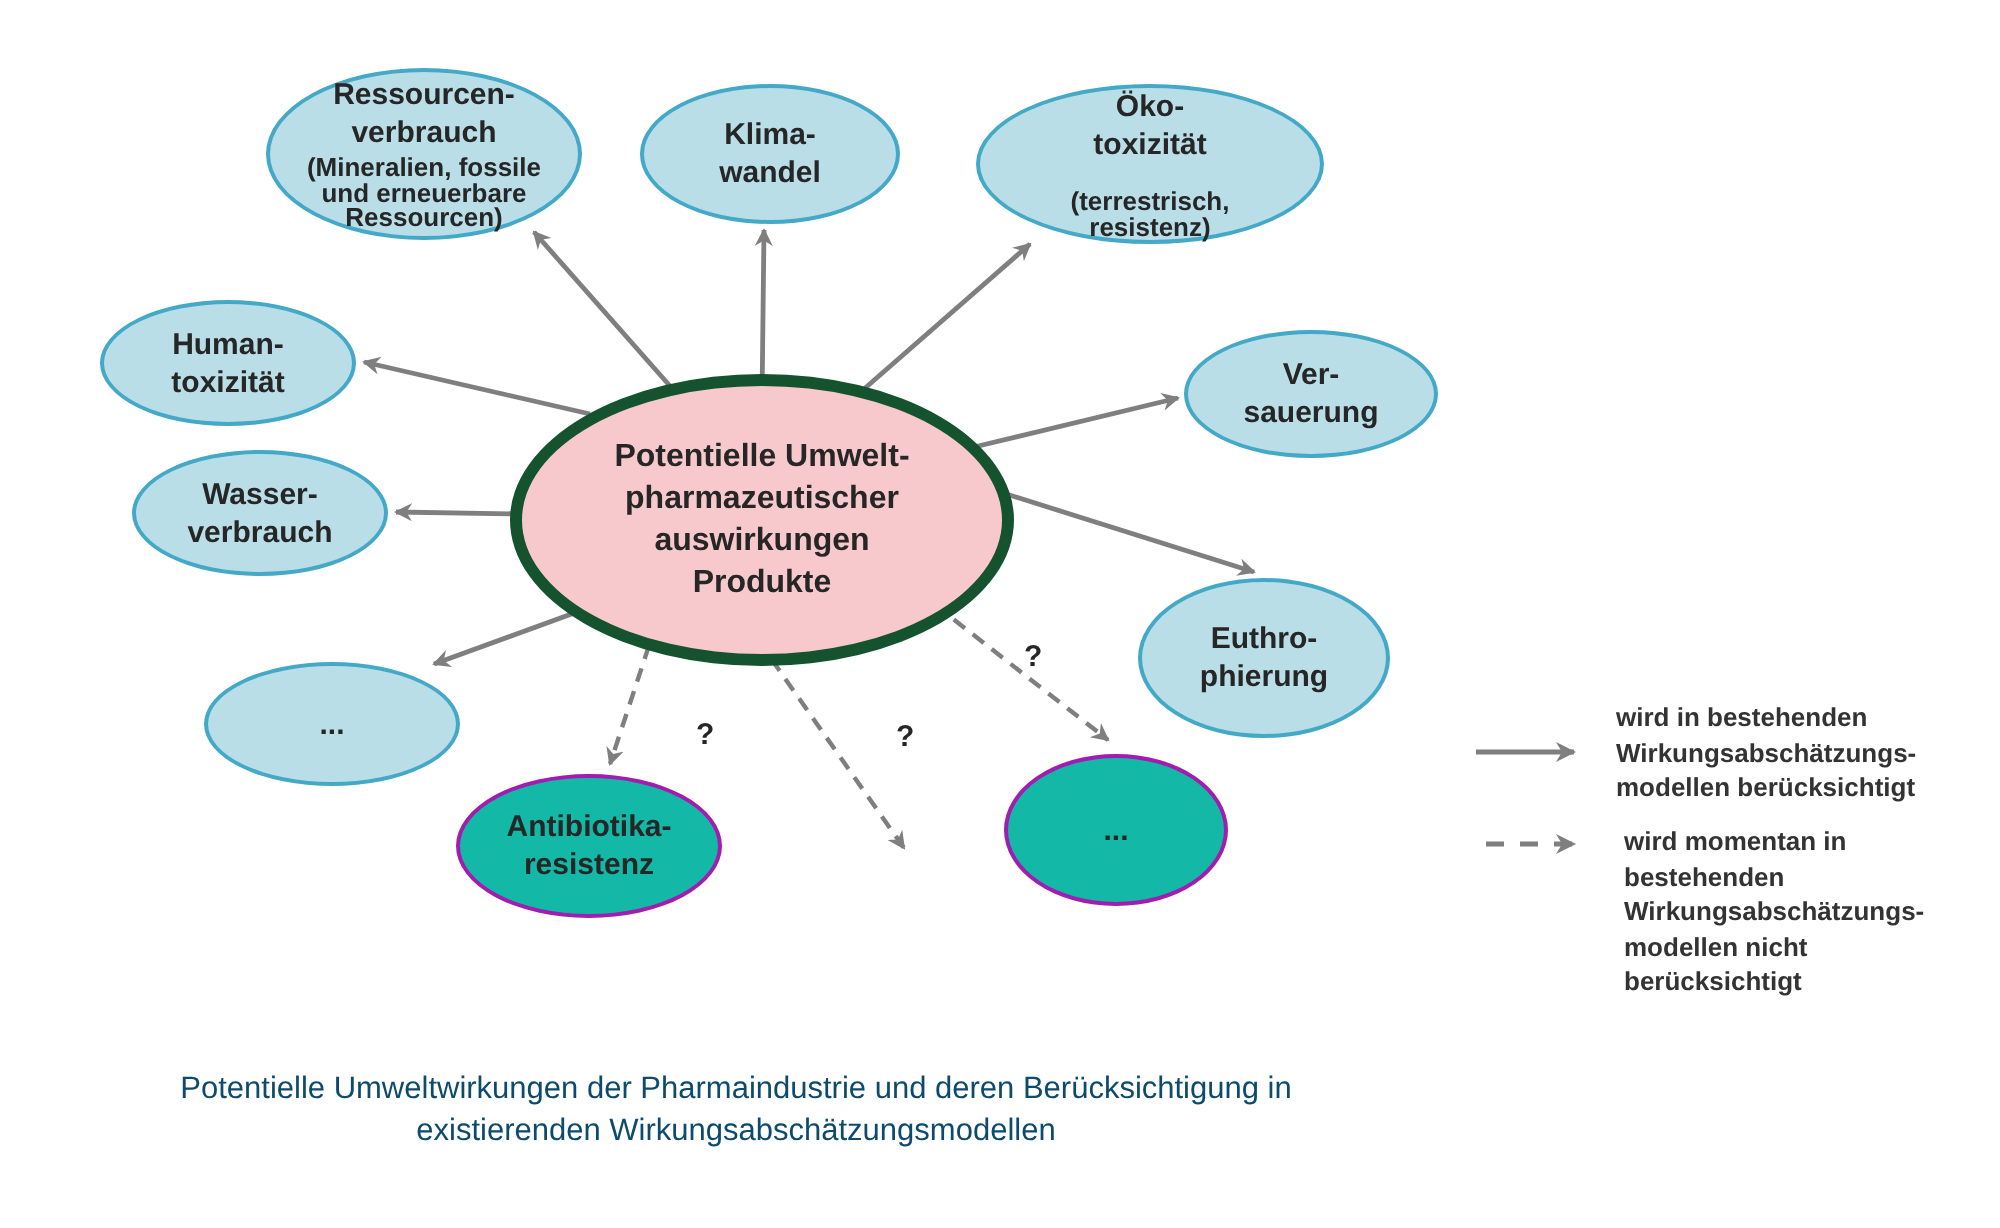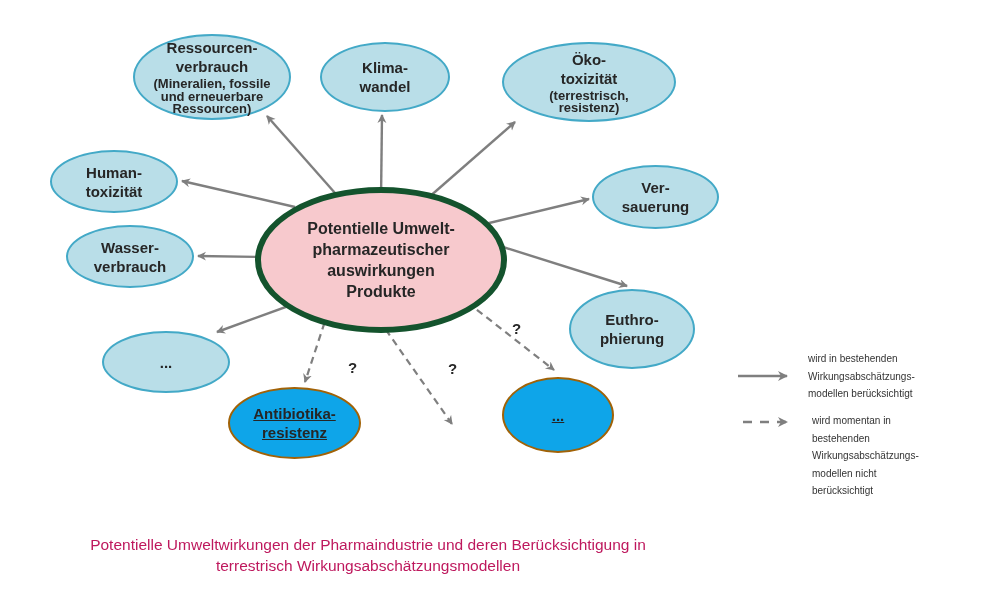--- a/index.html
+++ b/index.html
@@ -7,32 +7,32 @@
     position:relative;width:1000px;height:614px;background:#ffffff;overflow:hidden;
     font-family:"Liberation Sans",sans-serif;color:#262626;padding-left:40px;
   }
   .arrow-layer{position:absolute;left:0;top:0;width:1000px;height:614px;}
   .node{
     position:absolute;border-radius:50%;box-sizing:border-box;
     display:flex;flex-direction:column;align-items:center;justify-content:center;
     text-align:center;font-weight:bold;color:#262626;
   }
   .teal{background:#b9dee8;border:2px solid #43a9c7;}
-  .purple{background:#0ea5e9;border:2px solid #a16207;text-decoration:underline;}
+  .purple{background:#14b8a6;border:2px solid #a21caf;}
   .pink{background:#f7c9cd;border:6px solid #14532d;}
   .node-label{font-size:15px;line-height:19px;}
   .center-label{font-size:16px;line-height:21px;}
   .node-note{font-size:13px;line-height:12.5px;font-weight:bold;margin-top:2px;}
   .line{display:block;}
   .qmark{position:absolute;font-size:15px;font-weight:bold;color:#262626;}
   .legend-arrow{position:absolute;}
-  .legend-text{position:absolute;font-size:10px;line-height:17.5px;font-weight:normal;color:#333;}
+  .legend-text{position:absolute;font-size:13px;line-height:17.5px;font-weight:bold;color:#333;}
   .caption{
     position:absolute;left:0;top:534px;width:736px;text-align:center;
-    font-size:15.5px;line-height:21px;color:#be185d;
+    font-size:15.5px;line-height:21px;color:#0c4a6e;
   }
 </style>
 </head>
 <body>
 
 <div class="canvas">
 
   <svg class="arrow-layer" viewBox="0 0 1000 614">
     <defs>
       <marker id="ah" markerWidth="10" markerHeight="10" refX="8" refY="4.5" orient="auto" markerUnits="userSpaceOnUse">
@@ -68,21 +68,21 @@
     </div>
   </div>
 
   <div class="node teal" style="left:320px;top:42px;width:130px;height:70px;">
     <div class="node-label">
       <span class="line">Klima-</span>
       <span class="line">wandel</span>
     </div>
   </div>
 
-  <div class="node teal" style="left:502px;top:42px;width:174px;height:80px;">
+  <div class="node teal" style="left:488px;top:42px;width:174px;height:80px;justify-content:space-between;">
     <div class="node-label">
       <span class="line">Öko-</span>
       <span class="line">toxizität</span>
     </div>
     <div class="node-note">
       <span class="line">(terrestrisch,</span>
       <span class="line">resistenz)</span>
     </div>
   </div>
 
@@ -168,16 +168,16 @@
       <span class="line">wird momentan in</span>
       <span class="line">bestehenden</span>
       <span class="line">Wirkungsabschätzungs-</span>
       <span class="line">modellen nicht</span>
       <span class="line">berücksichtigt</span>
     </div>
   </div>
 
   <div class="caption">
     <span class="line">Potentielle Umweltwirkungen der Pharmaindustrie und deren Berücksichtigung in</span>
-    <span class="line">terrestrisch Wirkungsabschätzungsmodellen</span>
+    <span class="line">existierenden Wirkungsabschätzungsmodellen</span>
   </div>
 
 </div>
 
 </body></html>

